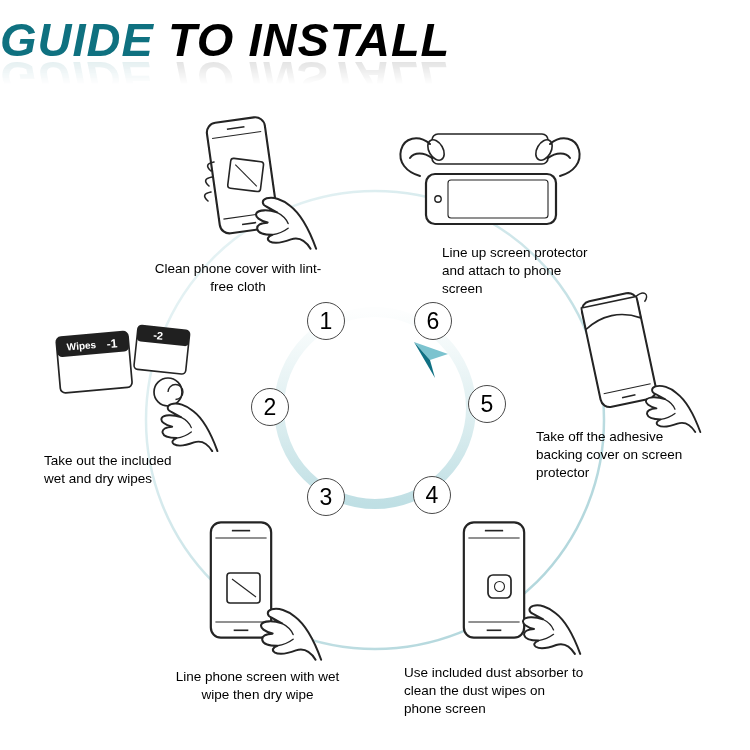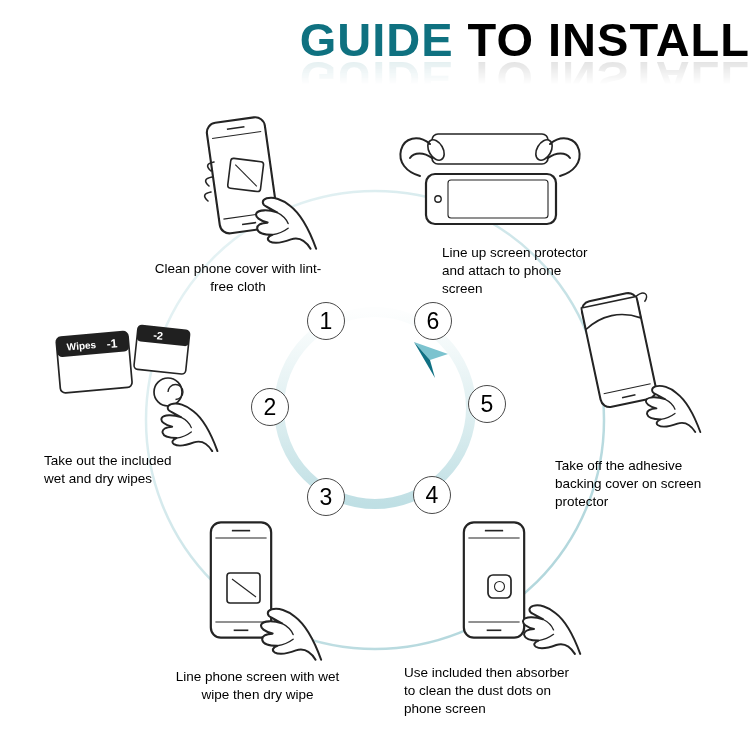--- a/index.html
+++ b/index.html
@@ -1,20 +1,20 @@
 <!DOCTYPE html>
 <html><head>
 <meta charset="utf-8">
 <style>
   html,body{margin:0;padding:0;background:#fff;}
   .stage{position:relative;width:750px;height:750px;background:#fff;overflow:hidden;
          font-family:"Liberation Sans",sans-serif;color:#000;}
 
   
-  .title-block{position:absolute;top:16px;left:0;width:100%;text-align:right;line-height:1.02;}
+  .title-block{position:absolute;top:16px;left:0;width:100%;text-align:left;line-height:1.02;font-style:italic;}
   .title{font-size:47px;font-weight:bold;letter-spacing:1px;white-space:pre;}
   .title .accent{color:#0f7180;}
   .reflection{transform:scaleY(-1);opacity:.17;margin-top:-10px;
     -webkit-mask-image:linear-gradient(to bottom,transparent 35%,rgba(0,0,0,.85));
     mask-image:linear-gradient(to bottom,transparent 35%,rgba(0,0,0,.85));}
 
   .rings{position:absolute;left:0;top:0;}
 
   .num-badge{position:absolute;width:36px;height:36px;border:1.5px solid #4a4a4a;border-radius:50%;
     background:#fff;display:flex;align-items:center;justify-content:center;
@@ -122,31 +122,31 @@
   <div class="caption" style="left:44px;top:452px;width:145px;">Take out the included wet and dry wipes</div>
 
   <svg class="illu" style="left:540px;top:285px;" width="162" height="148" viewBox="0 0 162 148">
     <g transform="rotate(-12 80 70)">
       <use href="#sym-phone" x="50" y="8" width="60" height="114"></use>
       <path d="M52,16 L108,16 L108,38 C90,27 70,27 52,38 Z" fill="#fff" stroke="#242424" stroke-width="1.6"></path>
       <path d="M108,16 C117,11 122,17 115,23" fill="none" stroke="#242424" stroke-width="1.4"></path>
     </g>
     <use href="#sym-hand" x="86" y="76" width="76" height="72"></use>
   </svg>
-  <div class="caption" style="left:555px;top:428px;width:158px;margin-top:29px;">Take off the adhesive backing cover on screen protector</div>
+  <div class="caption" style="left:536px;top:428px;width:158px;">Take off the adhesive backing cover on screen protector</div>
 
   <svg class="illu" style="left:175px;top:515px;" width="152" height="152" viewBox="0 0 152 152">
     <use href="#sym-phone" x="34" y="4" width="64" height="122"></use>
     <rect x="52" y="58" width="33" height="30" rx="3" fill="#fff" stroke="#242424" stroke-width="1.6"></rect>
     <path d="M57,64 L81,82" stroke="#242424" stroke-width="1.1"></path>
     <use href="#sym-hand" x="64" y="66" width="84" height="80"></use>
   </svg>
   <div class="caption center" style="left:160px;top:668px;width:195px;">Line phone screen with wet wipe then dry wipe</div>
 
   <svg class="illu" style="left:432px;top:515px;" width="152" height="152" viewBox="0 0 152 152">
     <use href="#sym-phone" x="30" y="4" width="64" height="122"></use>
     <rect x="56" y="60" width="23" height="23" rx="5" fill="#fff" stroke="#242424" stroke-width="1.7"></rect>
     <circle cx="67.5" cy="71.5" r="5" fill="none" stroke="#242424" stroke-width="1.1"></circle>
     <use href="#sym-hand" x="70" y="64" width="80" height="76"></use>
   </svg>
-  <div class="caption" style="left:404px;top:664px;width:180px;">Use included then absorber to clean the dust dots on phone screen</div>
+  <div class="caption" style="left:404px;top:664px;width:180px;">Use included dust absorber to clean the dust wipes on phone screen</div>
 
 </div>
 
 </body></html>

